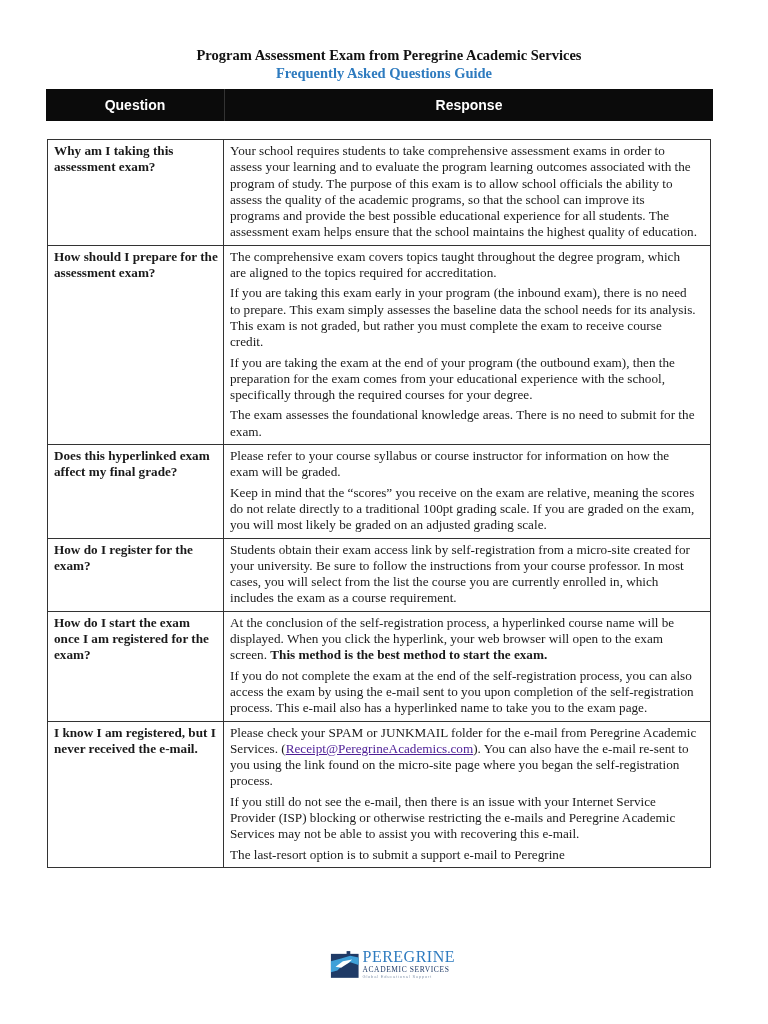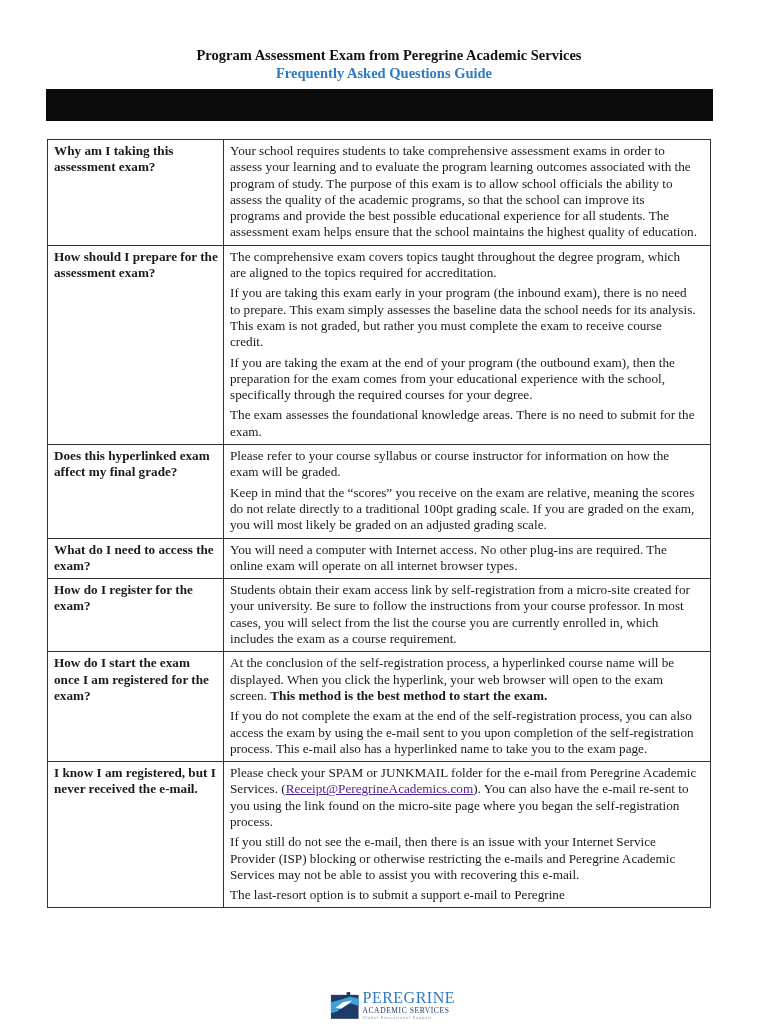--- a/index.html
+++ b/index.html
@@ -9,34 +9,36 @@
   .header-bar { position: absolute; top: 89px; left: 46px; width: 667px; height: 32px; background: #0b0b0b; display: flex; }
   .header-bar .hq { width: 178px; border-right: 1px solid #333; color: #fff; font-family: "Liberation Sans", sans-serif; font-weight: bold; font-size: 14px; display: flex; align-items: center; justify-content: center; }
   .header-bar .hr { flex: 1; color: #fff; font-family: "Liberation Sans", sans-serif; font-weight: bold; font-size: 14px; display: flex; align-items: center; justify-content: center; }
   table.faq { position: absolute; top: 139px; left: 47px; width: 664px; border-collapse: collapse; font-size: 13.2px; line-height: 16.3px; }
   table.faq td { border: 1.5px solid #333; vertical-align: top; padding: 3px 5px 4px 6px; }
   td.q { width: 164px; font-weight: bold; }
   td.r p { margin: 0 8px 4px 0; }
   td.r p:last-child { margin-bottom: 0; }
   .link { color: #4c1d95; text-decoration: underline; }
   .bold { font-weight: bold; }
-  .logo { position: absolute; top: 947px; left: 330px; width: 125px; height: 34px; display: flex; align-items: center; margin-top: 41px; }
+  .logo { position: absolute; top: 947px; left: 330px; width: 125px; height: 34px; display: flex; align-items: center; }
   .logo svg { width: 32px; height: 30px; }
   .logo .logo-text { margin-left: 3px; display: flex; flex-direction: column; line-height: 1; }
   .logo .l1 { font-family: "Liberation Serif", serif; color: #2e7bbf; font-size: 16px; letter-spacing: 0.5px; }
   .logo .l2 { font-family: "Liberation Serif", serif; color: #1f3a66; font-size: 7.5px; letter-spacing: 0.6px; margin-top: 1px; }
   .logo .l3 { font-family: "Liberation Sans", sans-serif; color: #8a9ab0; font-size: 4px; letter-spacing: 0.8px; margin-top: 2px; }
 </style>
 </head>
 <body>
 
 <div class="title">Program Assessment Exam from Peregrine Academic Services</div>
 <div class="subtitle">Frequently Asked Questions Guide</div>
 
 <div class="header-bar">
+  <div class="hq">Question</div>
+  <div class="hr">Response</div>
 </div>
 
 <table class="faq">
   <tbody>
     <tr>
       <td class="q">Why am I taking this assessment exam?</td>
       <td class="r">
         <p>Your school requires students to take comprehensive assessment exams in order to assess your learning and to evaluate the program learning outcomes associated with the program of study. The purpose of this exam is to allow school officials the ability to assess the quality of the academic programs, so that the school can improve its programs and provide the best possible educational experience for all students. The assessment exam helps ensure that the school maintains the highest quality of education.</p>
       </td>
     </tr>
@@ -47,26 +49,20 @@
         <p>If you are taking this exam early in your program (the inbound exam), there is no need to prepare. This exam simply assesses the baseline data the school needs for its analysis. This exam is not graded, but rather you must complete the exam to receive course credit.</p>
         <p>If you are taking the exam at the end of your program (the outbound exam), then the preparation for the exam comes from your educational experience with the school, specifically through the required courses for your degree.</p>
         <p>The exam assesses the foundational knowledge areas. There is no need to submit for the exam.</p>
       </td>
     </tr>
     <tr>
       <td class="q">Does this hyperlinked exam affect my final grade?</td>
       <td class="r">
         <p>Please refer to your course syllabus or course instructor for information on how the exam will be graded.</p>
         <p>Keep in mind that the “scores” you receive on the exam are relative, meaning the scores do not relate directly to a traditional 100pt grading scale. If you are graded on the exam, you will most likely be graded on an adjusted grading scale.</p>
-      </td>
-    </tr>
-    <tr>
-      <td class="q">What do I need to access the exam?</td>
-      <td class="r">
-        <p>You will need a computer with Internet access. No other plug-ins are required. The online exam will operate on all internet browser types.</p>
       </td>
     </tr>
     <tr>
       <td class="q">How do I register for the exam?</td>
       <td class="r">
         <p>Students obtain their exam access link by self-registration from a micro-site created for your university. Be sure to follow the instructions from your course professor. In most cases, you will select from the list the course you are currently enrolled in, which includes the exam as a course requirement.</p>
       </td>
     </tr>
     <tr>
       <td class="q">How do I start the exam once I am registered for the exam?</td>

